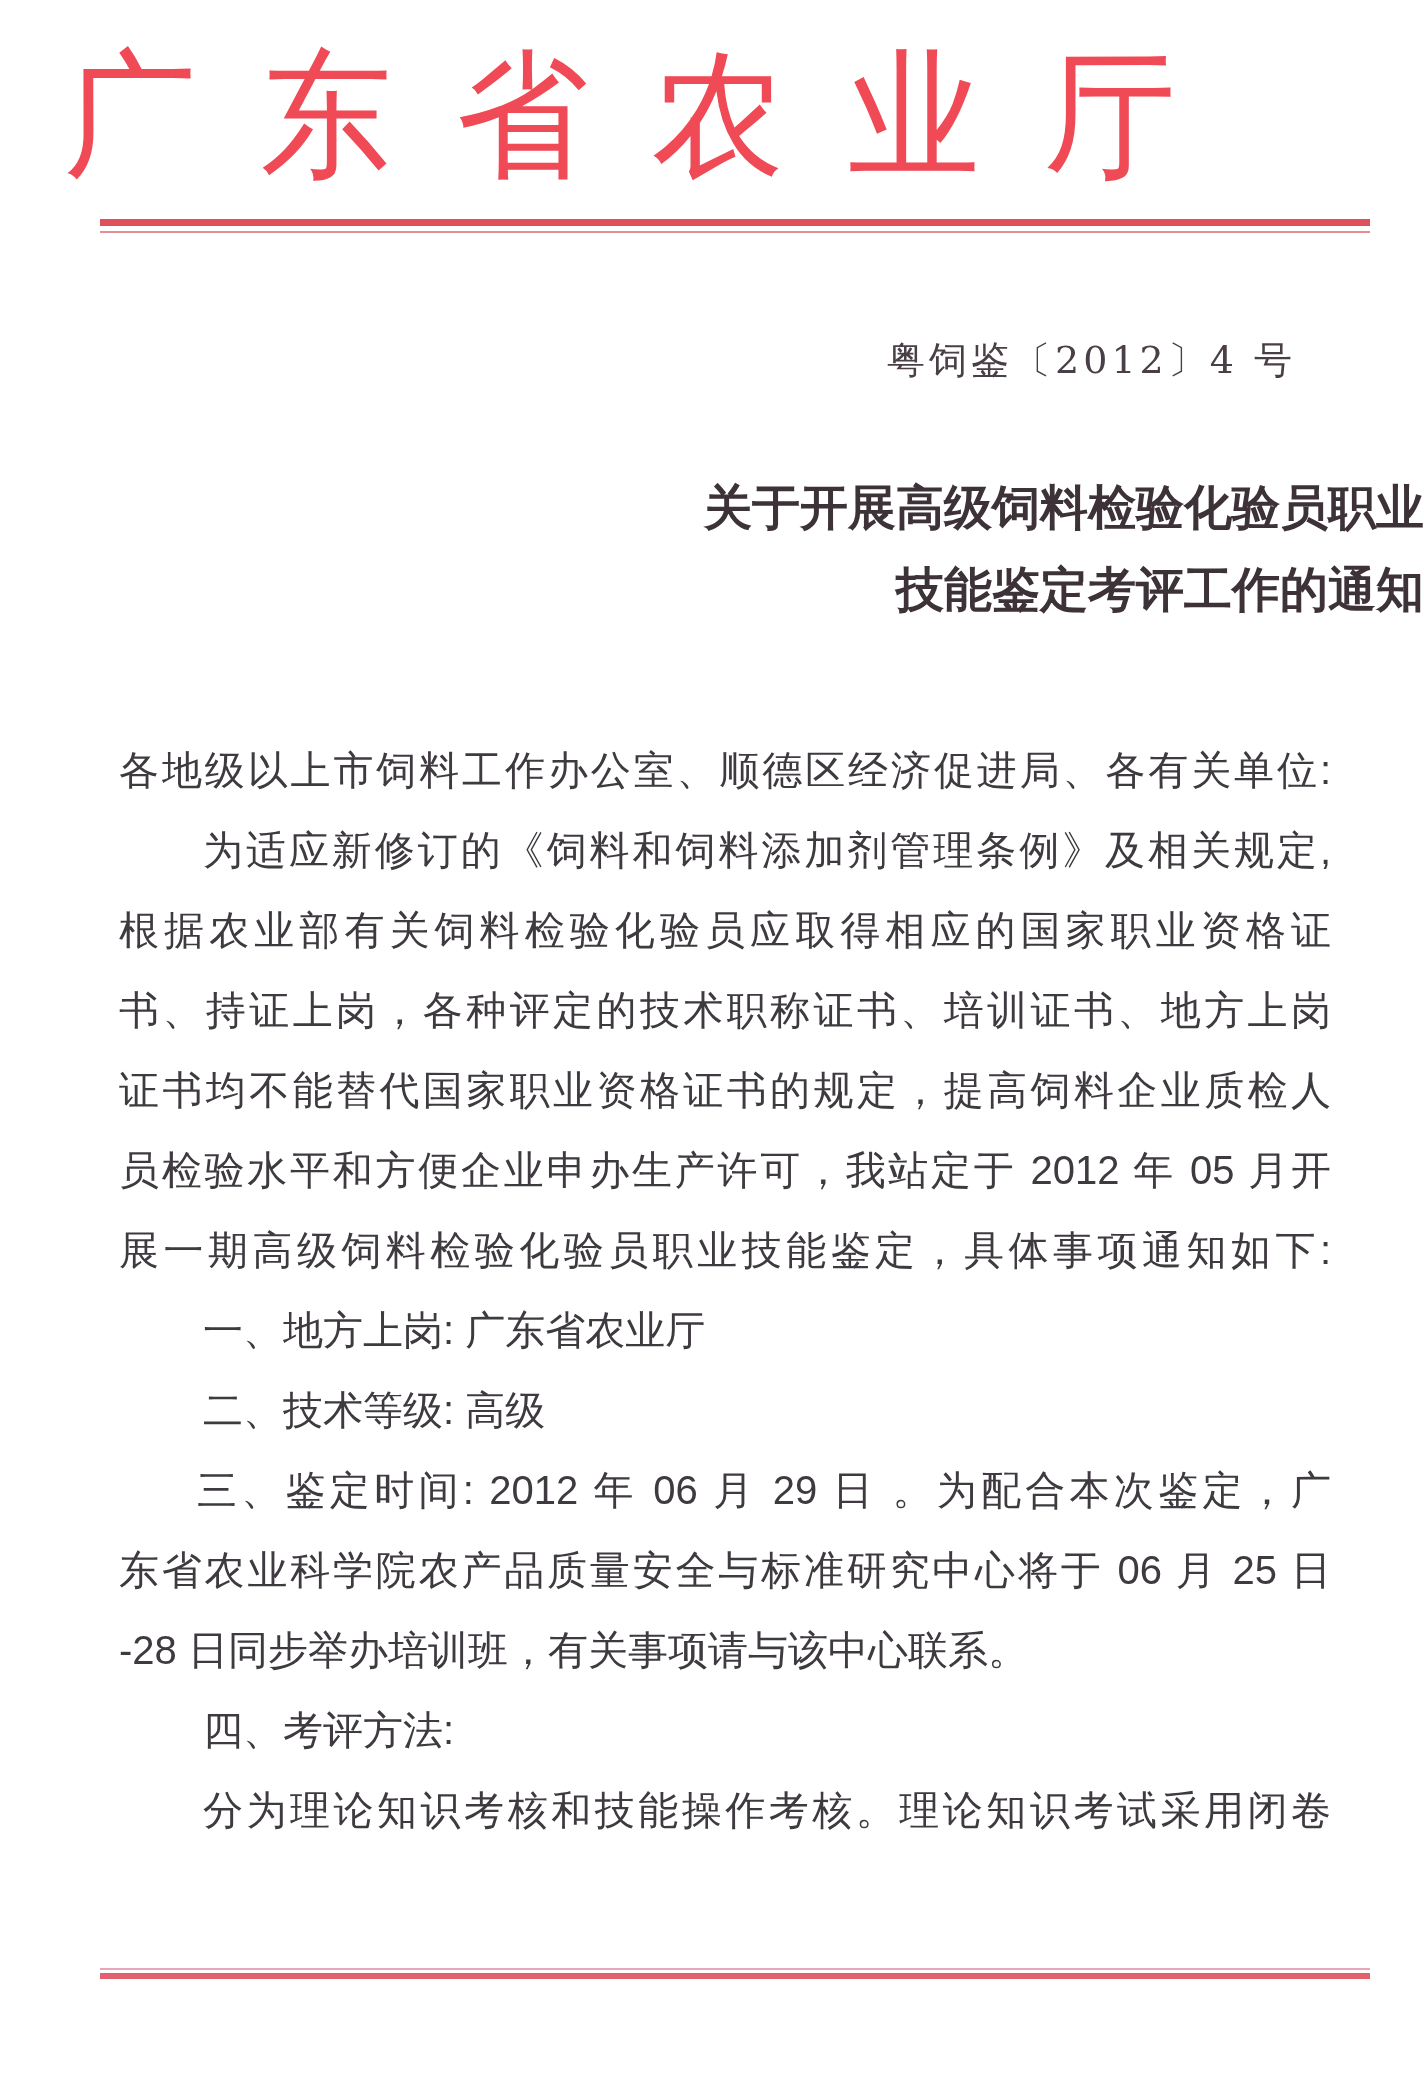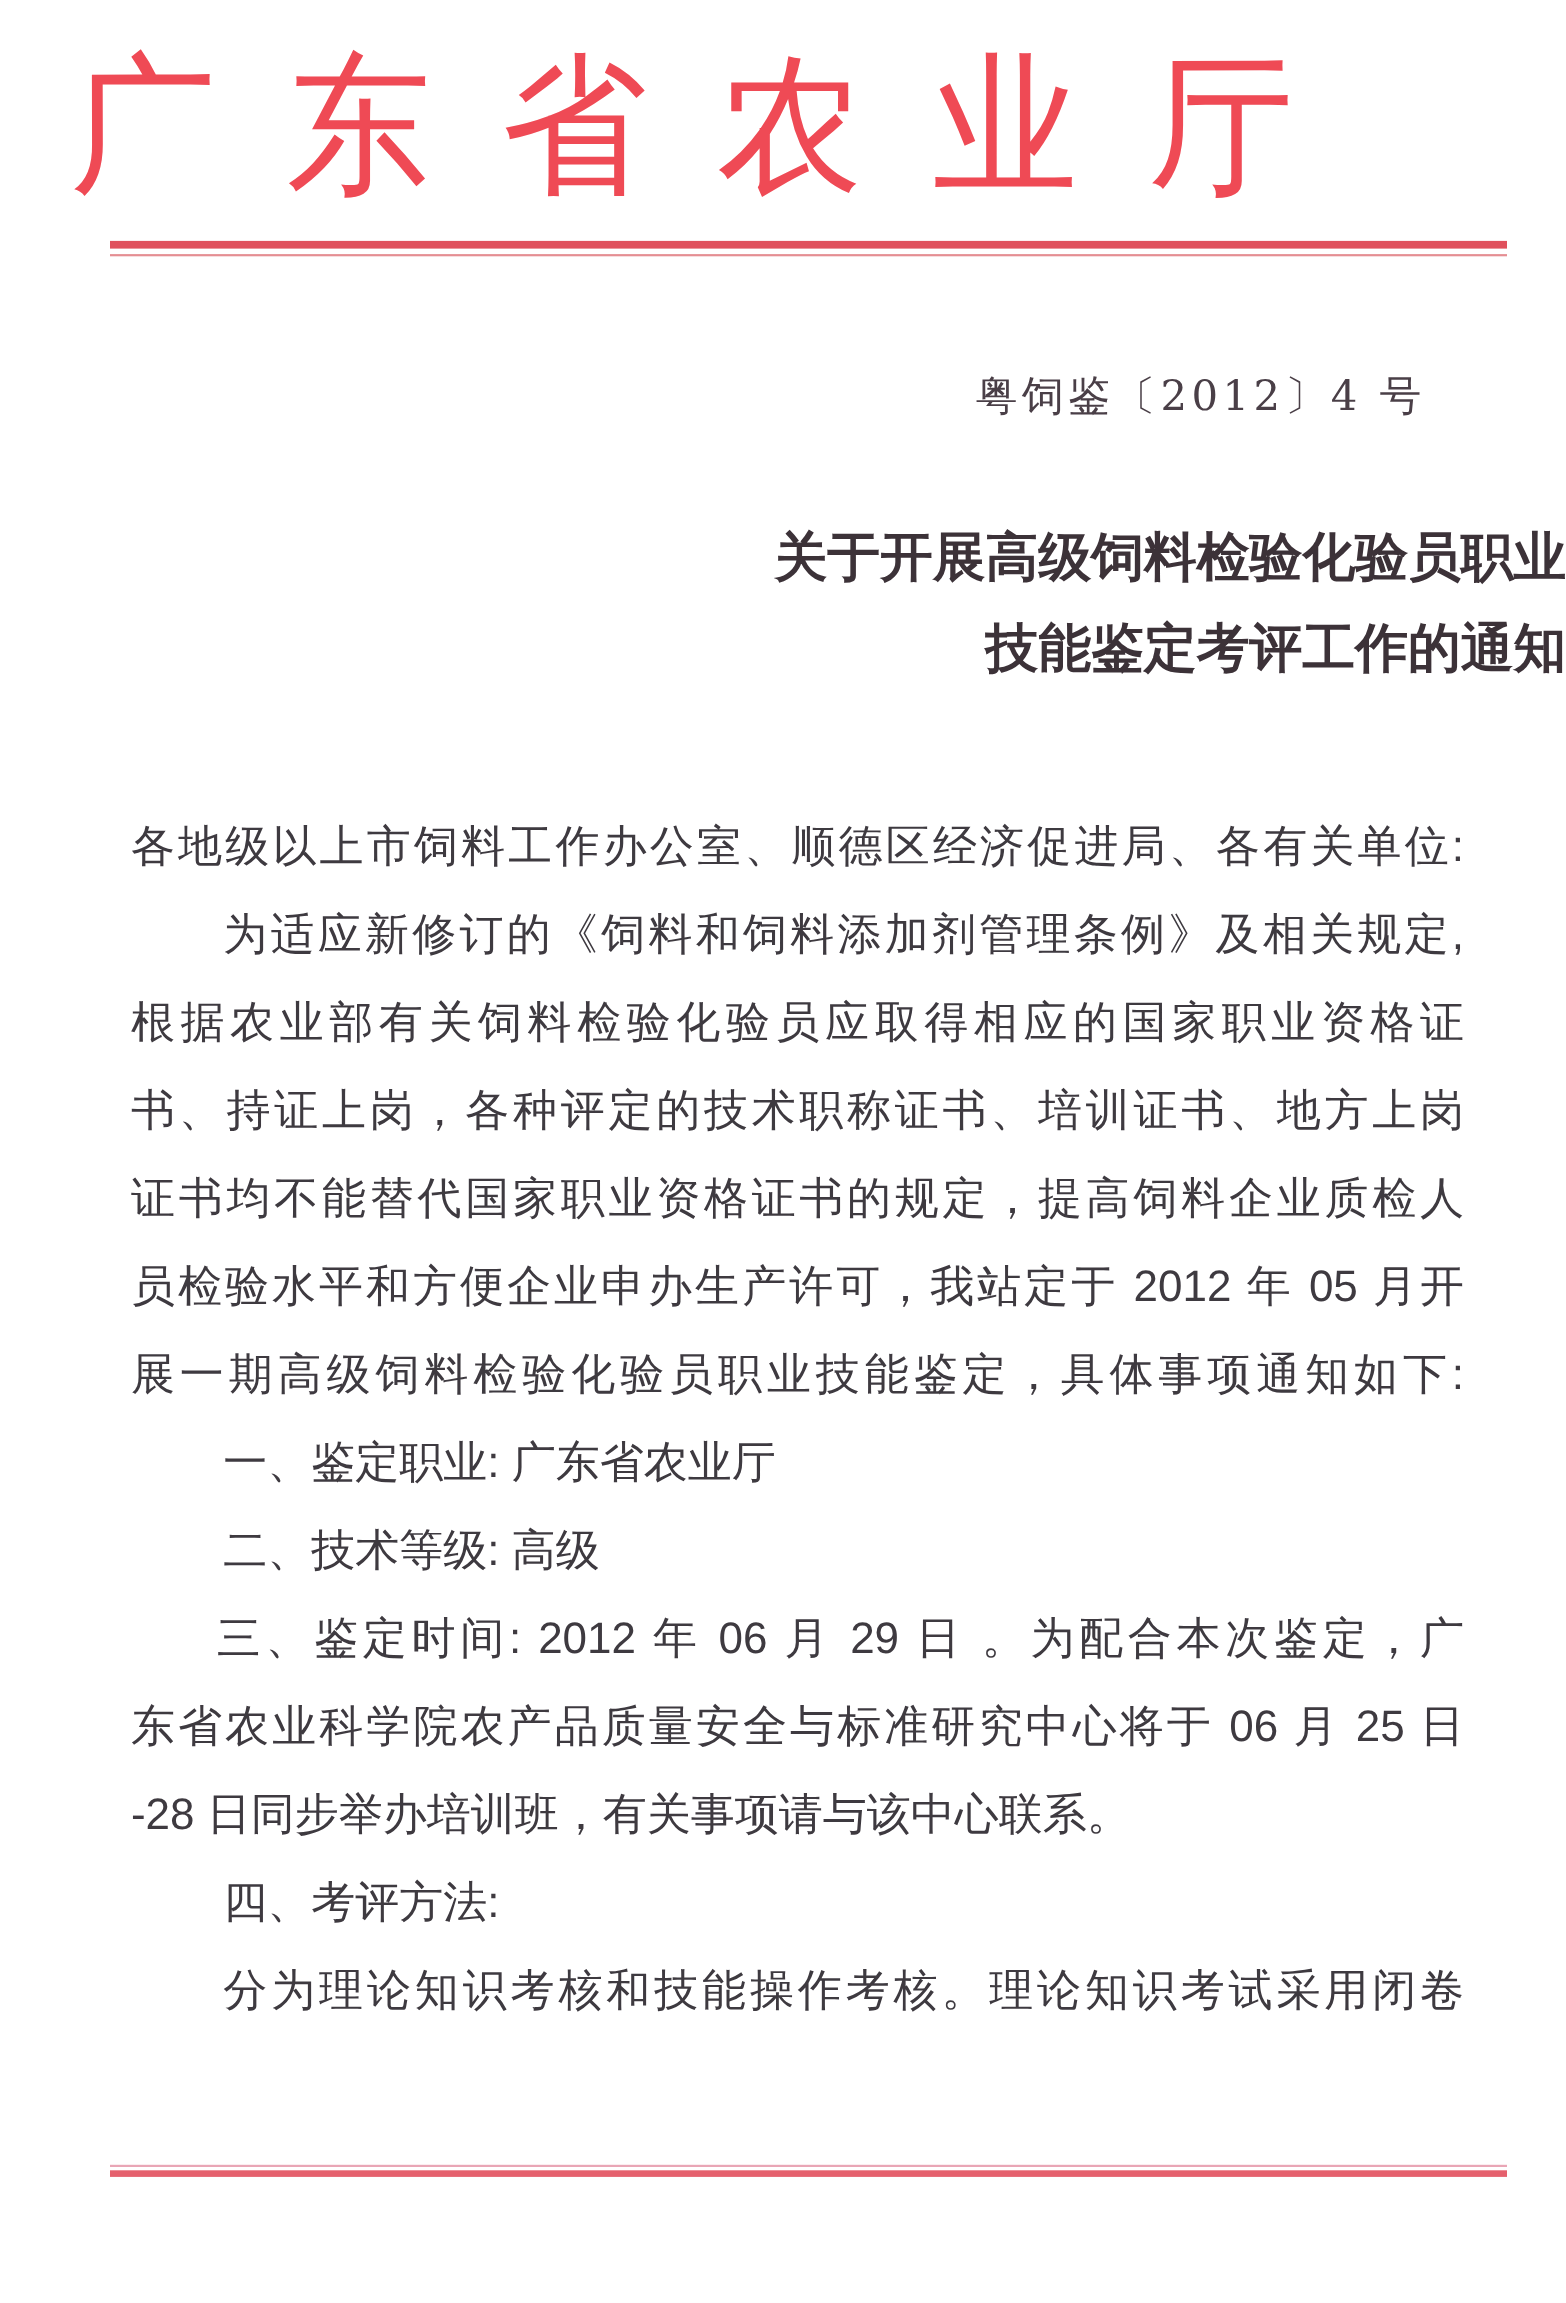--- a/index.html
+++ b/index.html
@@ -137,21 +137,21 @@
   <p class="para line">各地级以上市饲料工作办公室、顺德区经济促进局、各有关单位:</p>
 
   <p class="para line" style="padding-left:84px">为适应新修订的《饲料和饲料添加剂管理条例》及相关规定,</p>
   <p class="para line">根据农业部有关饲料检验化验员应取得相应的国家职业资格证</p>
   <p class="para line">书、持证上岗，各种评定的技术职称证书、培训证书、地方上岗</p>
   <p class="para line">证书均不能替代国家职业资格证书的规定，提高饲料企业质检人</p>
   <p class="para line">员检验水平和方便企业申办生产许可，我站定于 2012 年 05 月开</p>
   <p class="para line">展一期高级饲料检验化验员职业技能鉴定，具体事项通知如下:</p>
 
   <p class="para line last item">
-    <span>一、鉴定职业:</span>
+    <span>一、地方上岗:</span>
     <span>广东省农业厅</span>
   </p>
   <p class="para line last item">
     <span>二、技术等级:</span>
     <span>高级</span>
   </p>
 
   <p class="para line item3">三、鉴定时间: 2012 年 06 月 29 日 。为配合本次鉴定，广</p>
   <p class="para line">东省农业科学院农产品质量安全与标准研究中心将于 06 月 25 日</p>
   <p class="para line last">-28 日同步举办培训班，有关事项请与该中心联系。</p>

